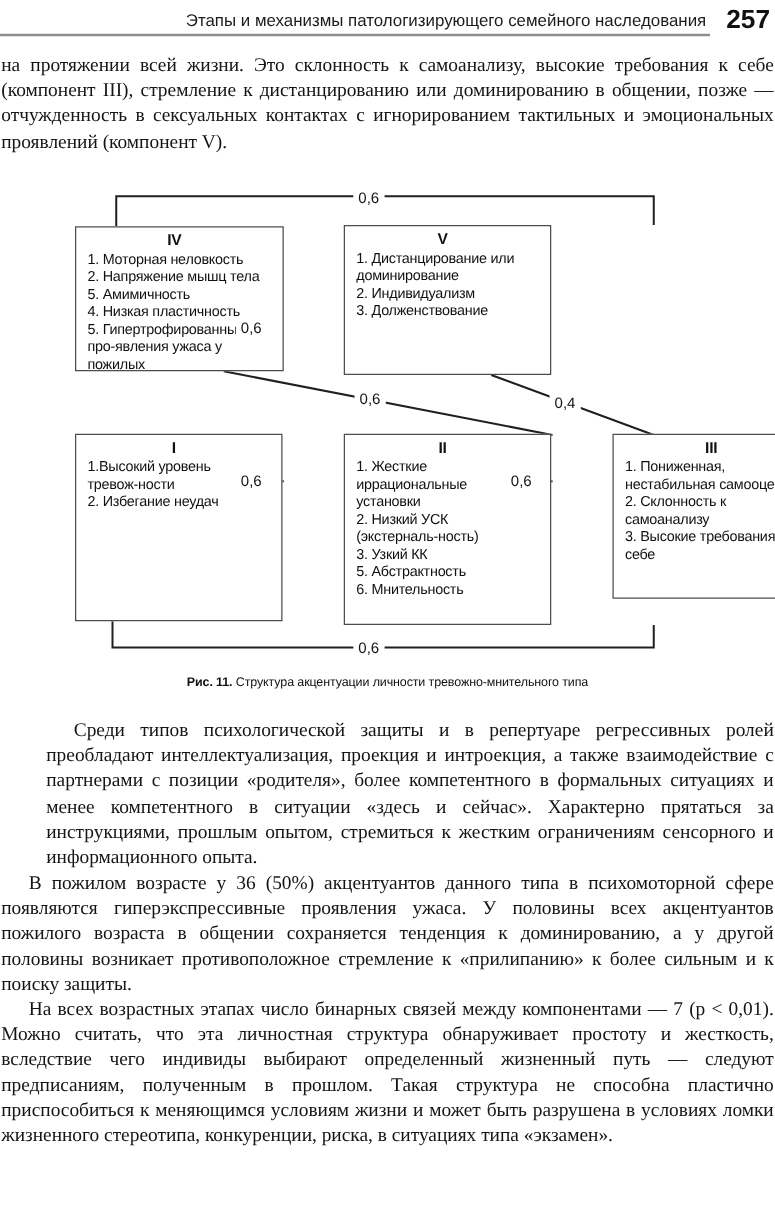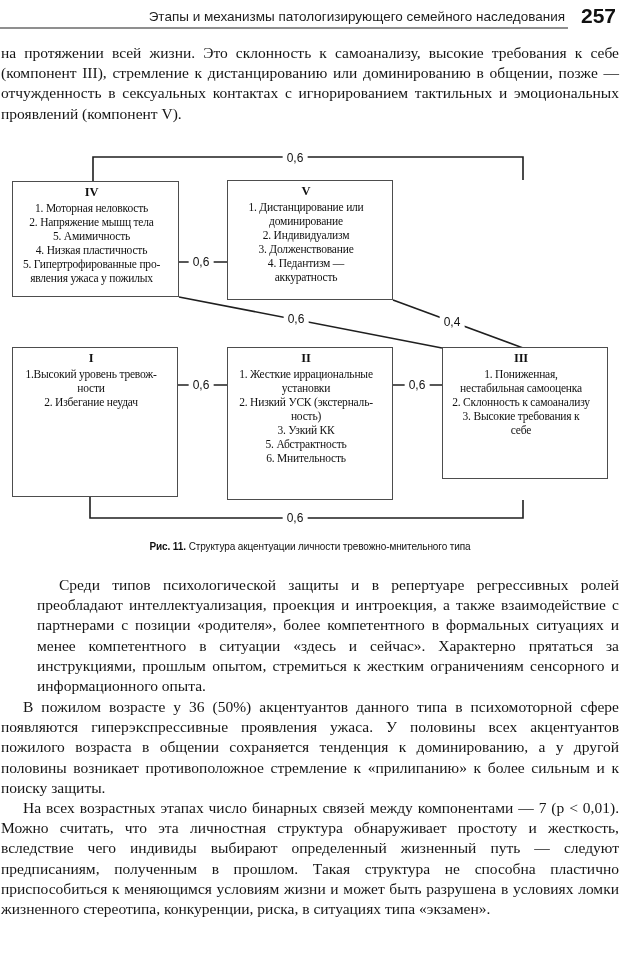--- a/index.html
+++ b/index.html
@@ -21,24 +21,24 @@
   .p1{top:43px;}
   .p2{top:575px;margin-left:36px;}
   .p3{top:697px;}
   .p4{top:798px;}
   .p5{top:938px;}
 
   
   .figure{position:absolute;top:145px;left:0;width:620px;height:420px;}
   .figure svg{position:absolute;inset:0;}
   .dbox{position:absolute;border:1.4px solid #4d4d4d;background:#fff;box-sizing:border-box;
-        font-family:Liberation Serif, serif;font-size:11.5px;line-height:14px;
-        letter-spacing:-0.2px;color:#111;padding:2px 17px 2px 9px;}
+        font-family:Liberation Sans, sans-serif;font-size:11.5px;line-height:14px;
+        letter-spacing:-0.2px;color:#111;padding:2px 17px 2px 9px;margin-left:48px;}
   .dbox-title{text-align:center;font-weight:bold;font-size:12.5px;margin:1px 0 2px 0;}
-  .dbox-item{text-align:center;}
+  .dbox-item{text-align:left;}
   .box-iv {left:12px; top:36px; width:167px;height:116px;}
   .box-v  {left:227px;top:35px; width:166px;height:120px;}
   .box-vi {left:440px;top:35px; width:168px;height:120px;}
   .box-i  {left:12px; top:202px;width:166px;height:150px;}
   .box-ii {left:227px;top:202px;width:166px;height:153px;}
   .box-iii{left:442px;top:202px;width:166px;height:132px;}
 
   .edge-label{position:absolute;transform:translate(-50%,-50%);background:#fff;
               font-family:"Liberation Sans",sans-serif;font-size:12px;color:#111;
               padding:0 4px;white-space:nowrap;}
@@ -87,21 +87,20 @@
       <div class="dbox-item">5. Амимичность</div>
       <div class="dbox-item">4. Низкая пластичность</div>
       <div class="dbox-item">5. Гипертрофированные про-явления ужаса у пожилых</div>
     </div>
 
     <div class="dbox box-v">
       <div class="dbox-title">V</div>
       <div class="dbox-item">1. Дистанцирование или доминирование</div>
       <div class="dbox-item">2. Индивидуализм</div>
       <div class="dbox-item">3. Долженствование</div>
-      <div class="dbox-item">4. Педантизм — аккуратность</div>
     </div>
 
 
     <div class="dbox box-i">
       <div class="dbox-title">I</div>
       <div class="dbox-item">1.Высокий уровень тревож-ности</div>
       <div class="dbox-item">2. Избегание неудач</div>
     </div>
 
     <div class="dbox box-ii">

